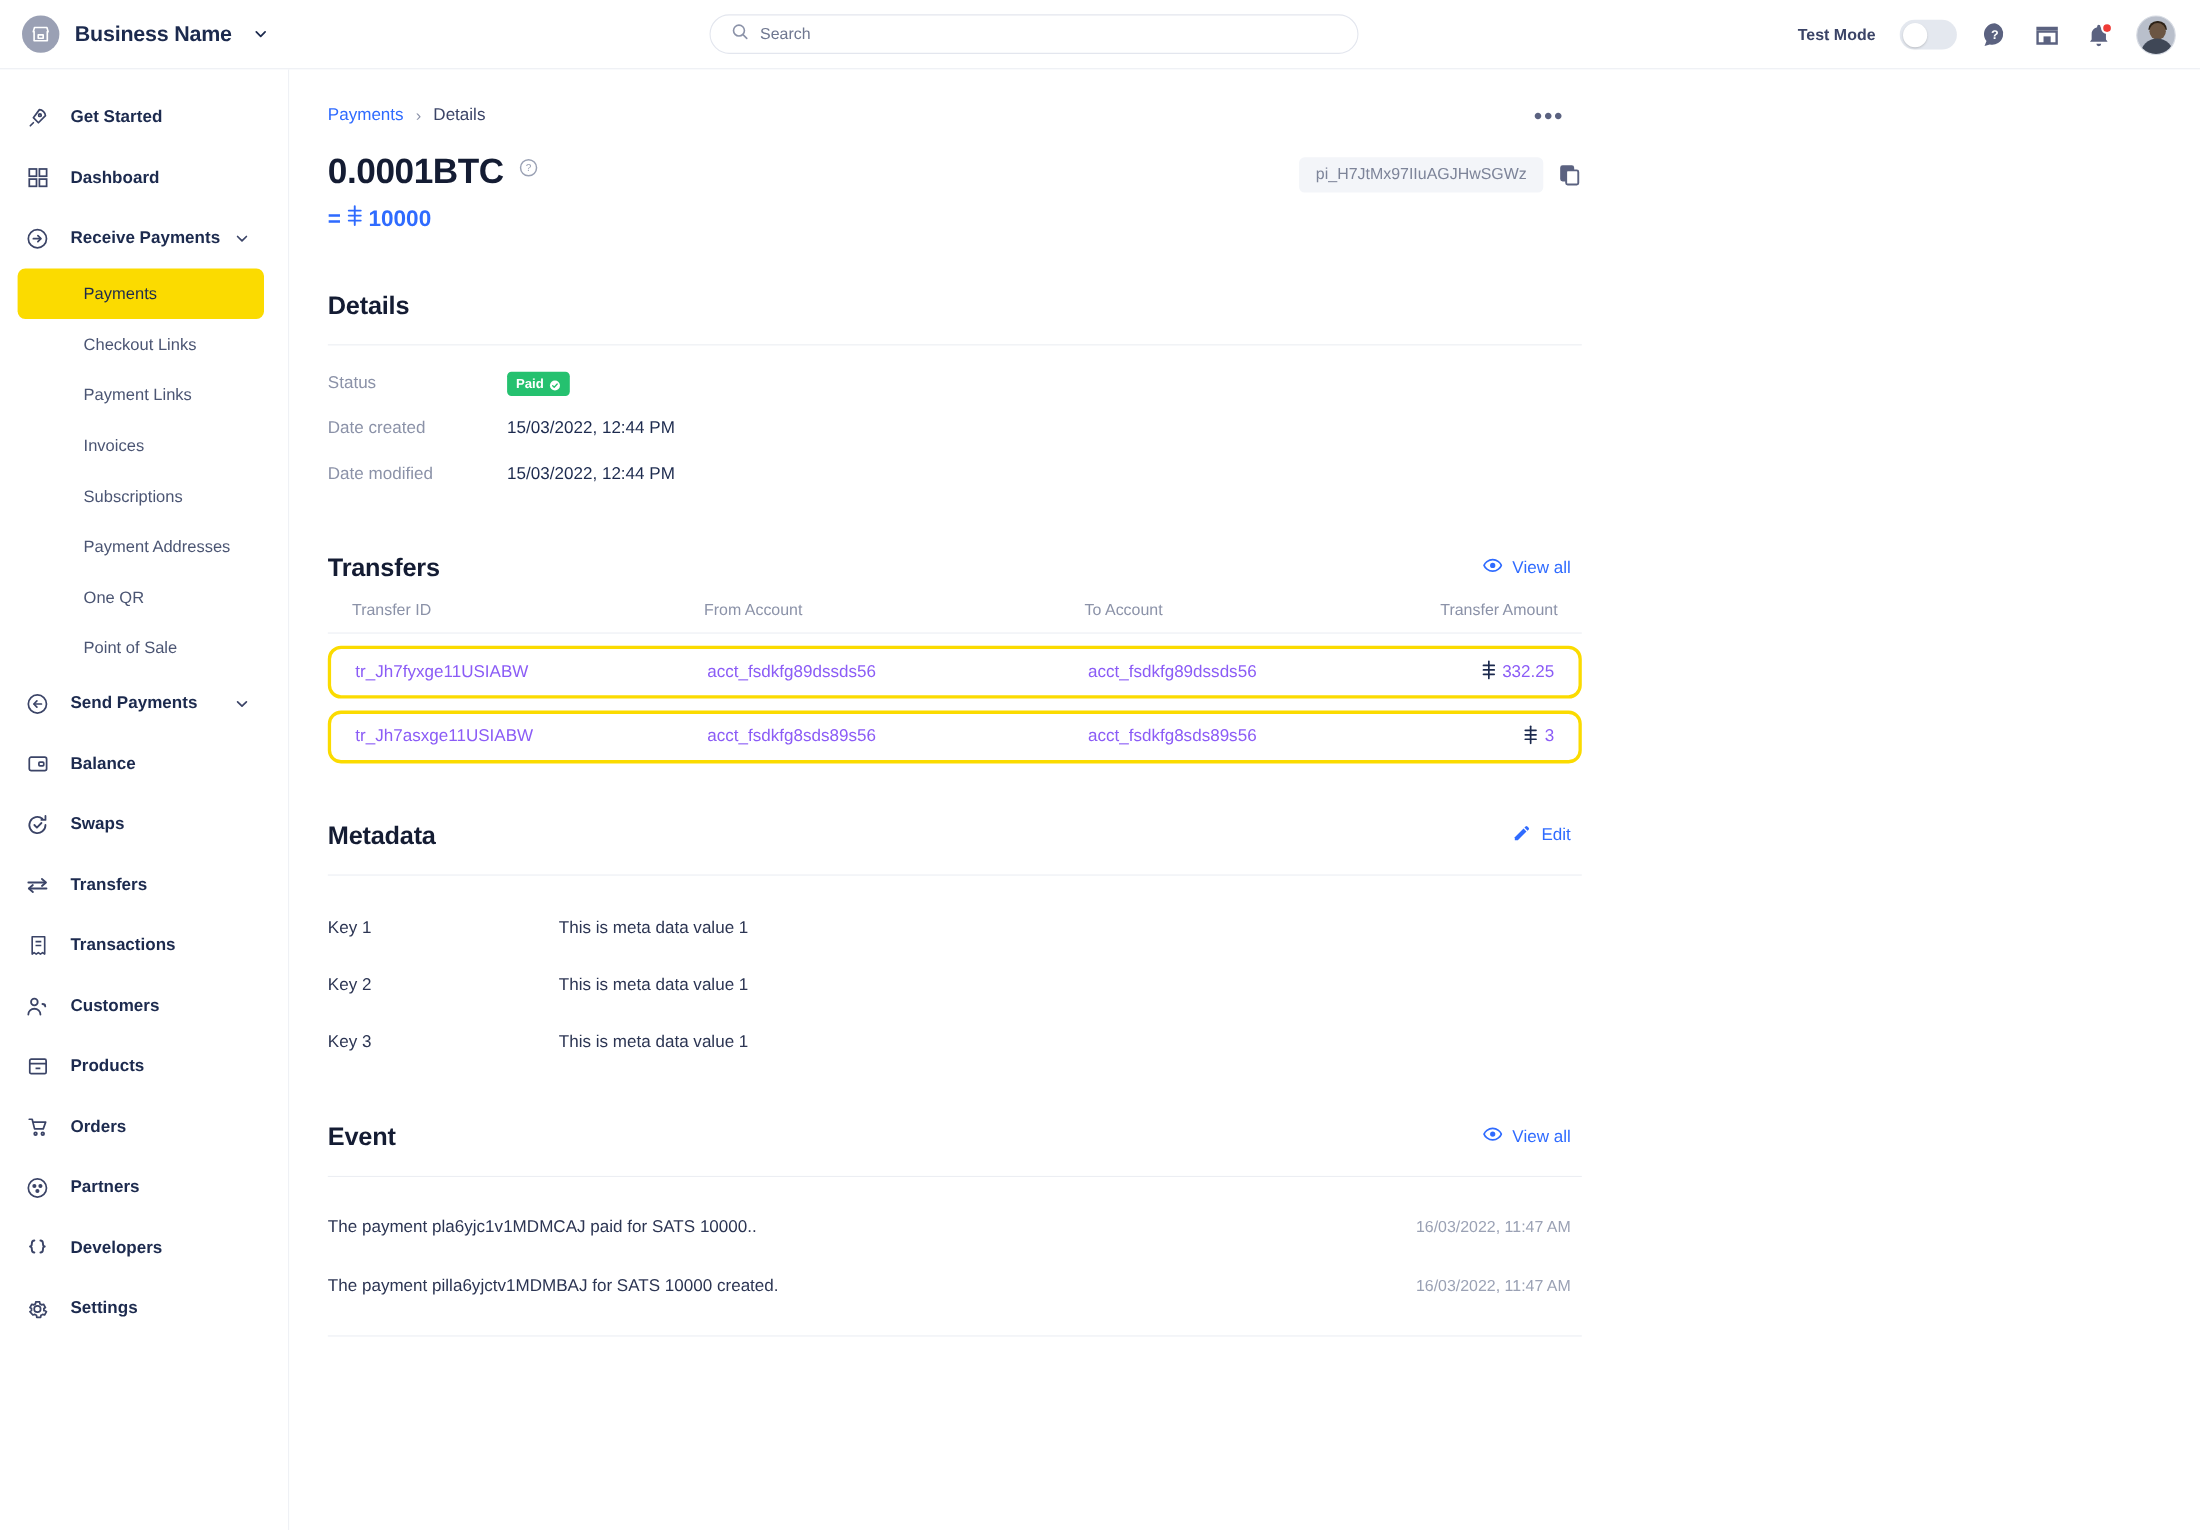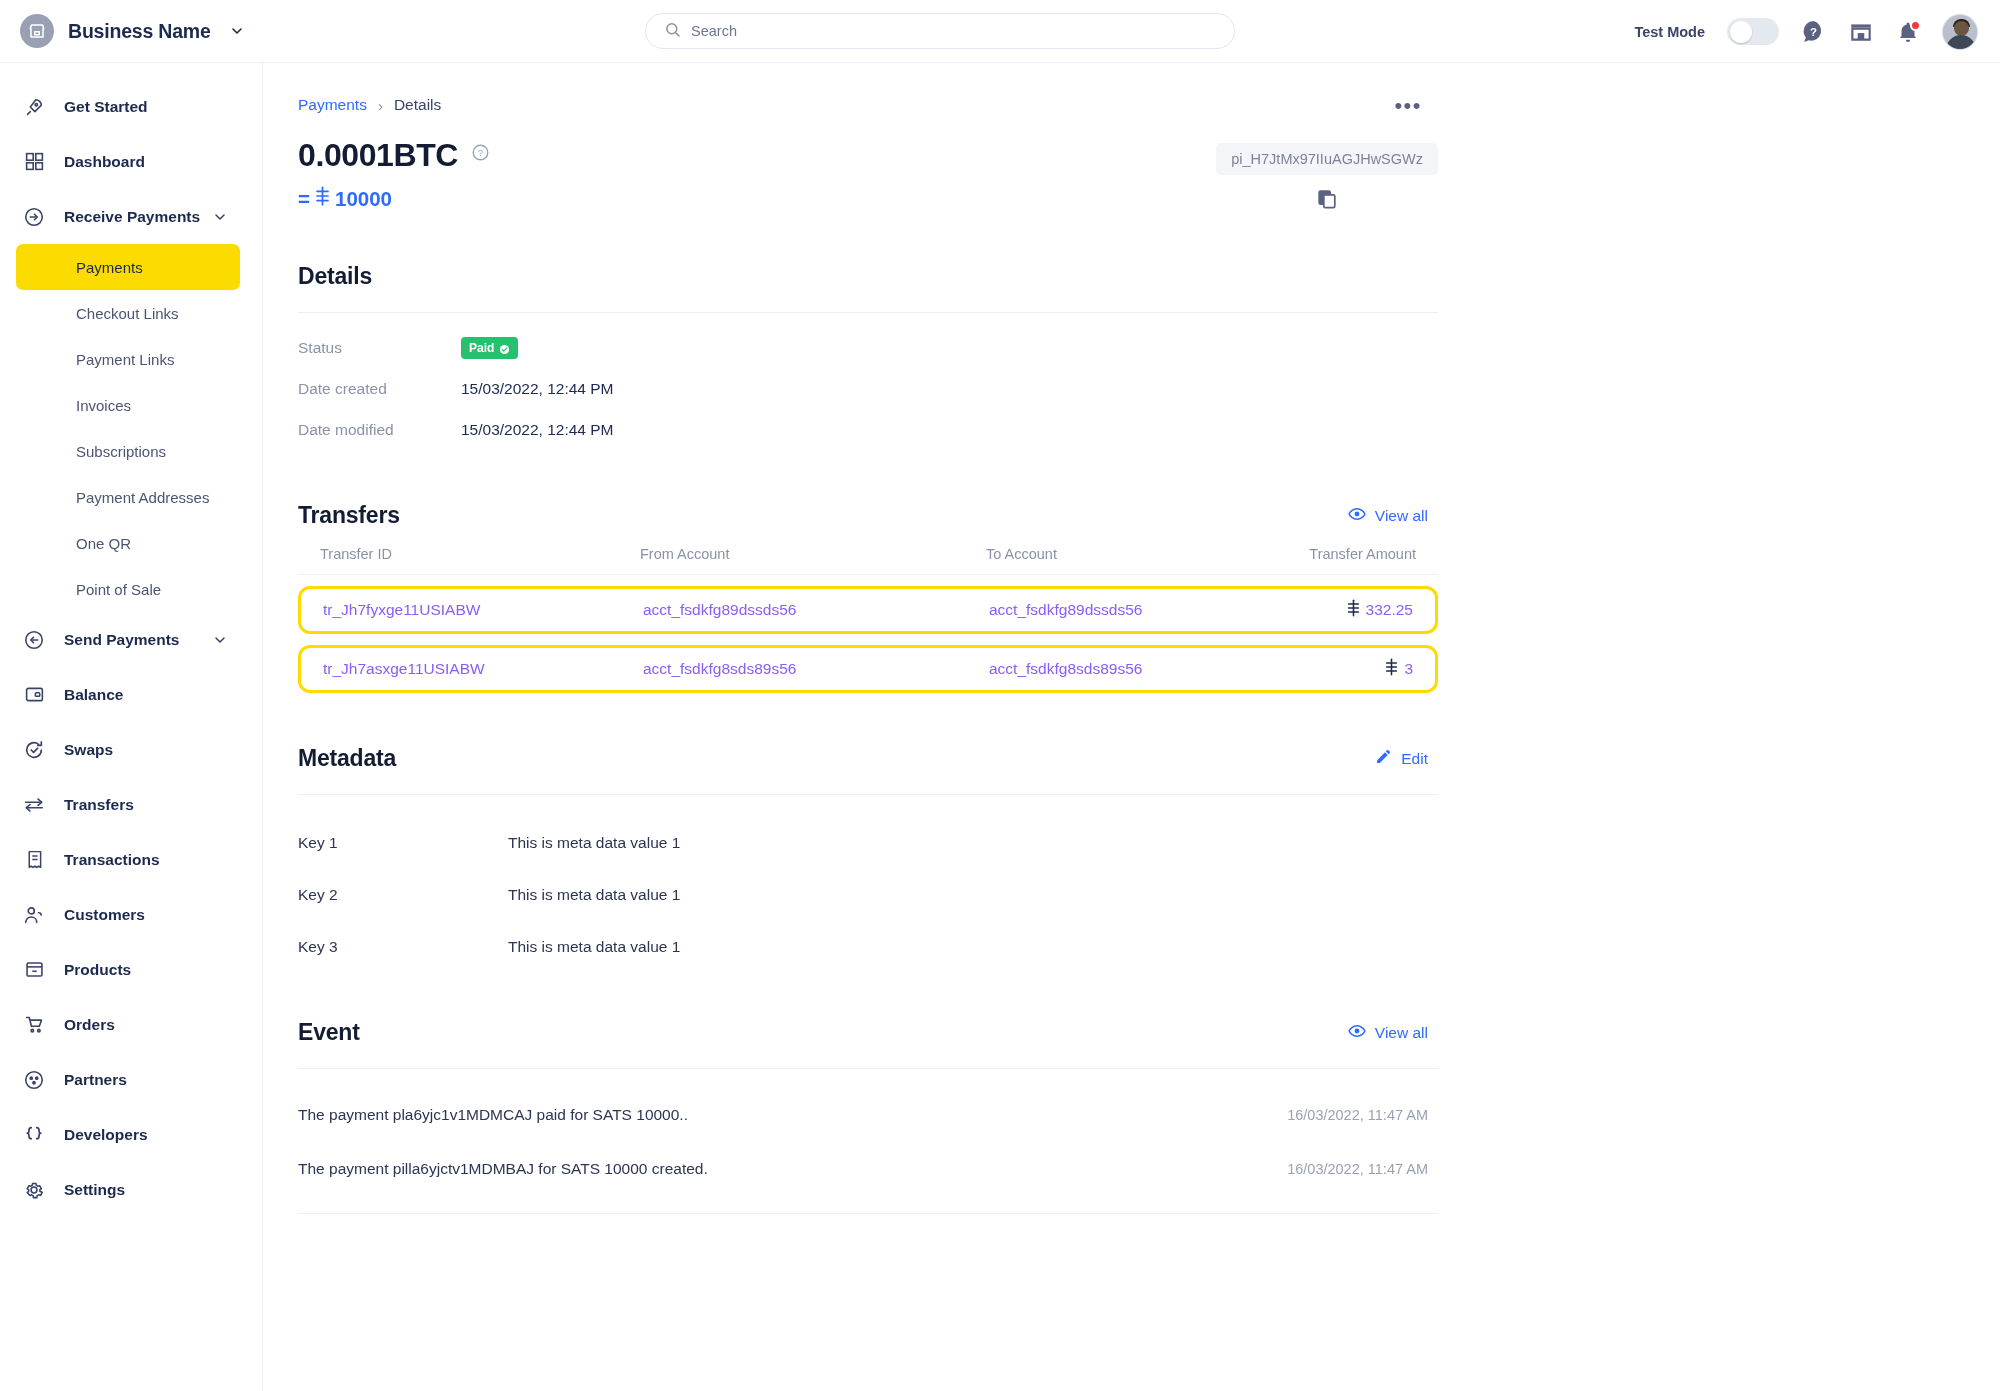--- a/index.html
+++ b/index.html
@@ -159,21 +159,21 @@
   .help-ico { margin-left: 13px; margin-top: 4px; display: inline-flex; cursor: pointer; }
   .sub-amount {
     margin-top: 15px;
     font-size: 20.5px; font-weight: bold; color: #2f6bff;
     display: flex; align-items: center; gap: 5px;
   }
   .sats { display: inline-block; }
 
   .idchip-wrap {
     position: absolute; right: 0px; top: 47px;
-    display: flex; align-items: center; gap: 13px; flex-direction: column;
+    display: flex; align-items: center; gap: 13px;
   }
   .idchip {
     background: #f3f5f9; border-radius: 5px;
     padding: 8px 15px;
     font-size: 14.5px; color: #7d8499;
     white-space: nowrap;
   }
   .copy-btn { cursor: pointer; display: flex; }
 
   .section { margin-top: 52px; position: relative; }

